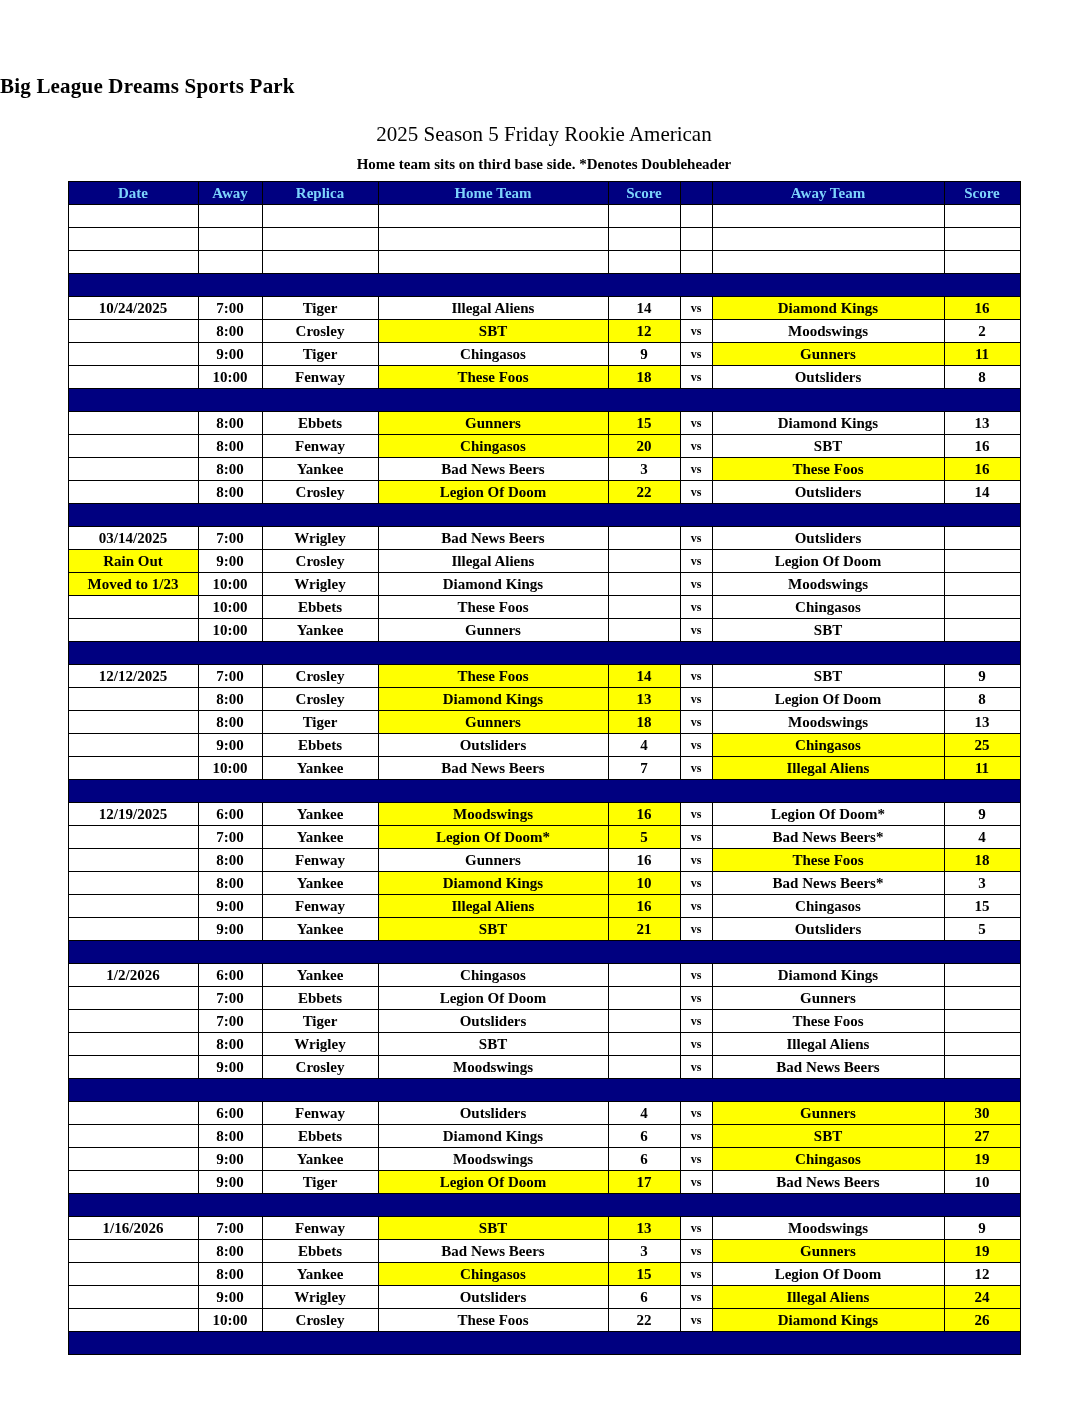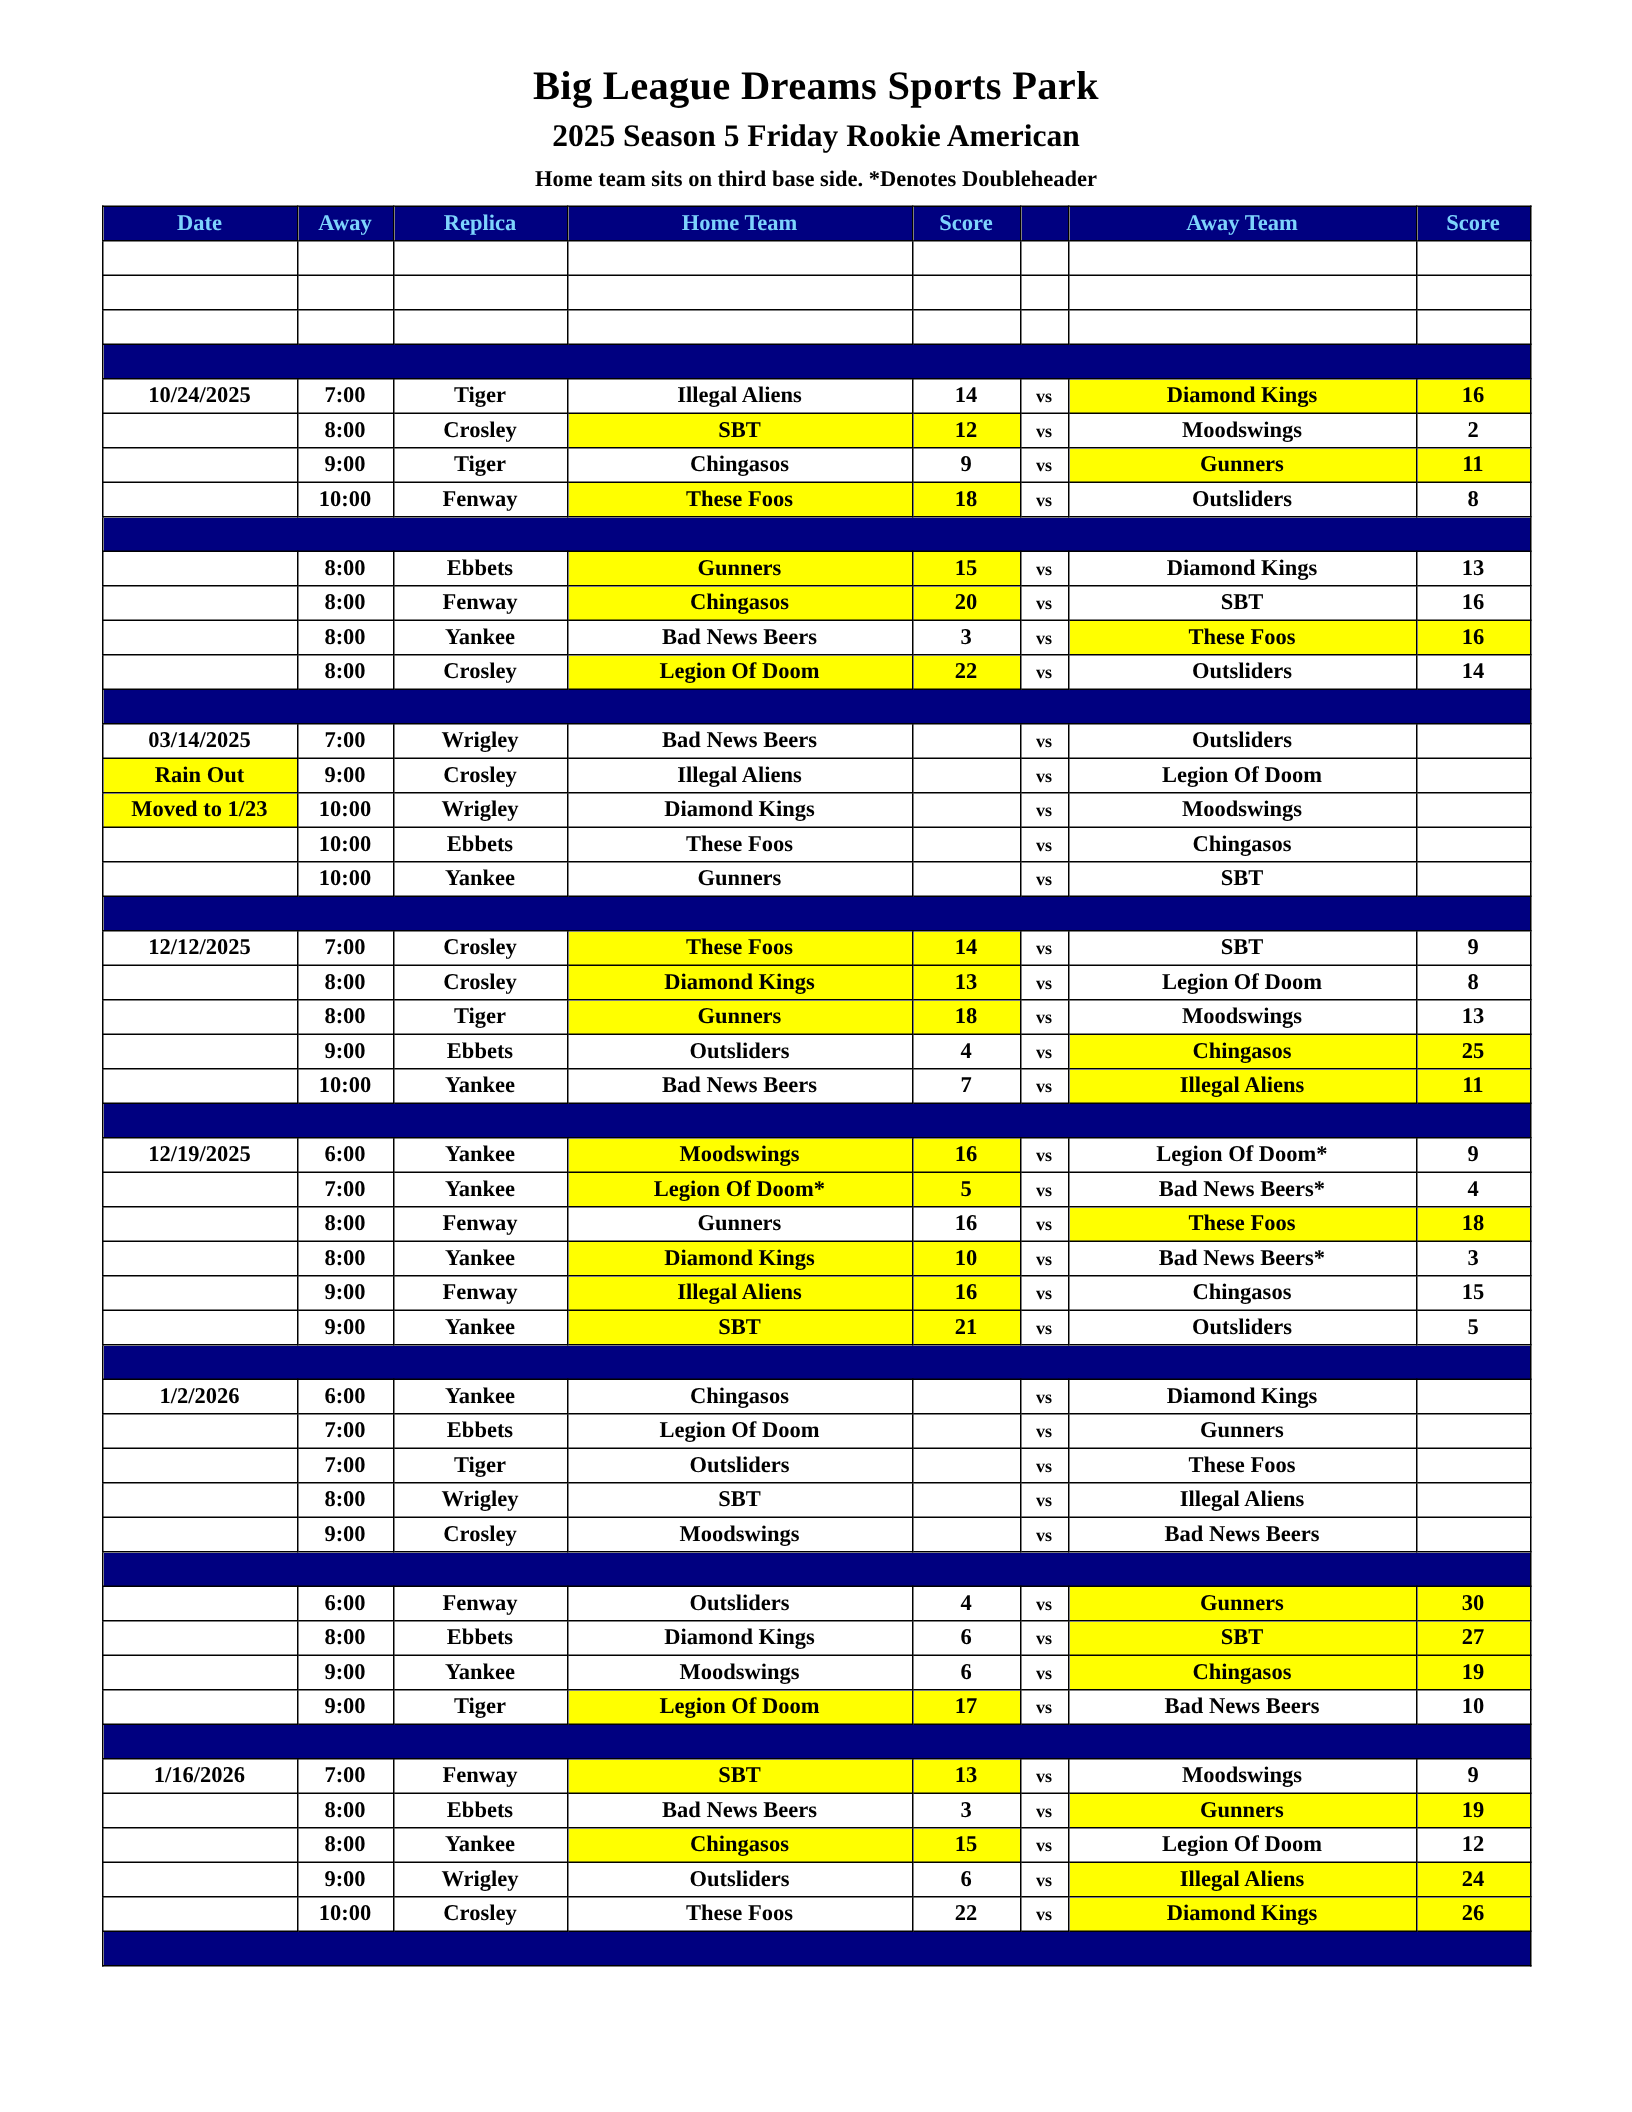--- a/index.html
+++ b/index.html
@@ -5,30 +5,31 @@
   * { margin: 0; padding: 0; box-sizing: border-box; }
   html, body { background: #ffffff; }
   body {
     width: 1088px;
     min-height: 1408px;
     font-family: "Liberation Serif", serif;
     color: #000;
   }
   .page { width: 1088px; padding-top: 42px; }
   .page-title {
-    text-align: center;
-    font-size: 27px;
+    text-align: left;
+    font-size: 21px;
     font-weight: bold;
     letter-spacing: 0.2px;
+    margin-top: 32px;
   }
   .page-subtitle {
     text-align: center;
     font-size: 21px;
-    font-weight: bold;
-    margin-top: 5px;
+    font-weight: normal;
+    margin-top: 23px;
   }
   .page-note {
     text-align: center;
     font-size: 15px;
     font-weight: bold;
     margin-top: 9px;
   }
   table.schedule {
     border-collapse: collapse;
     table-layout: fixed;

